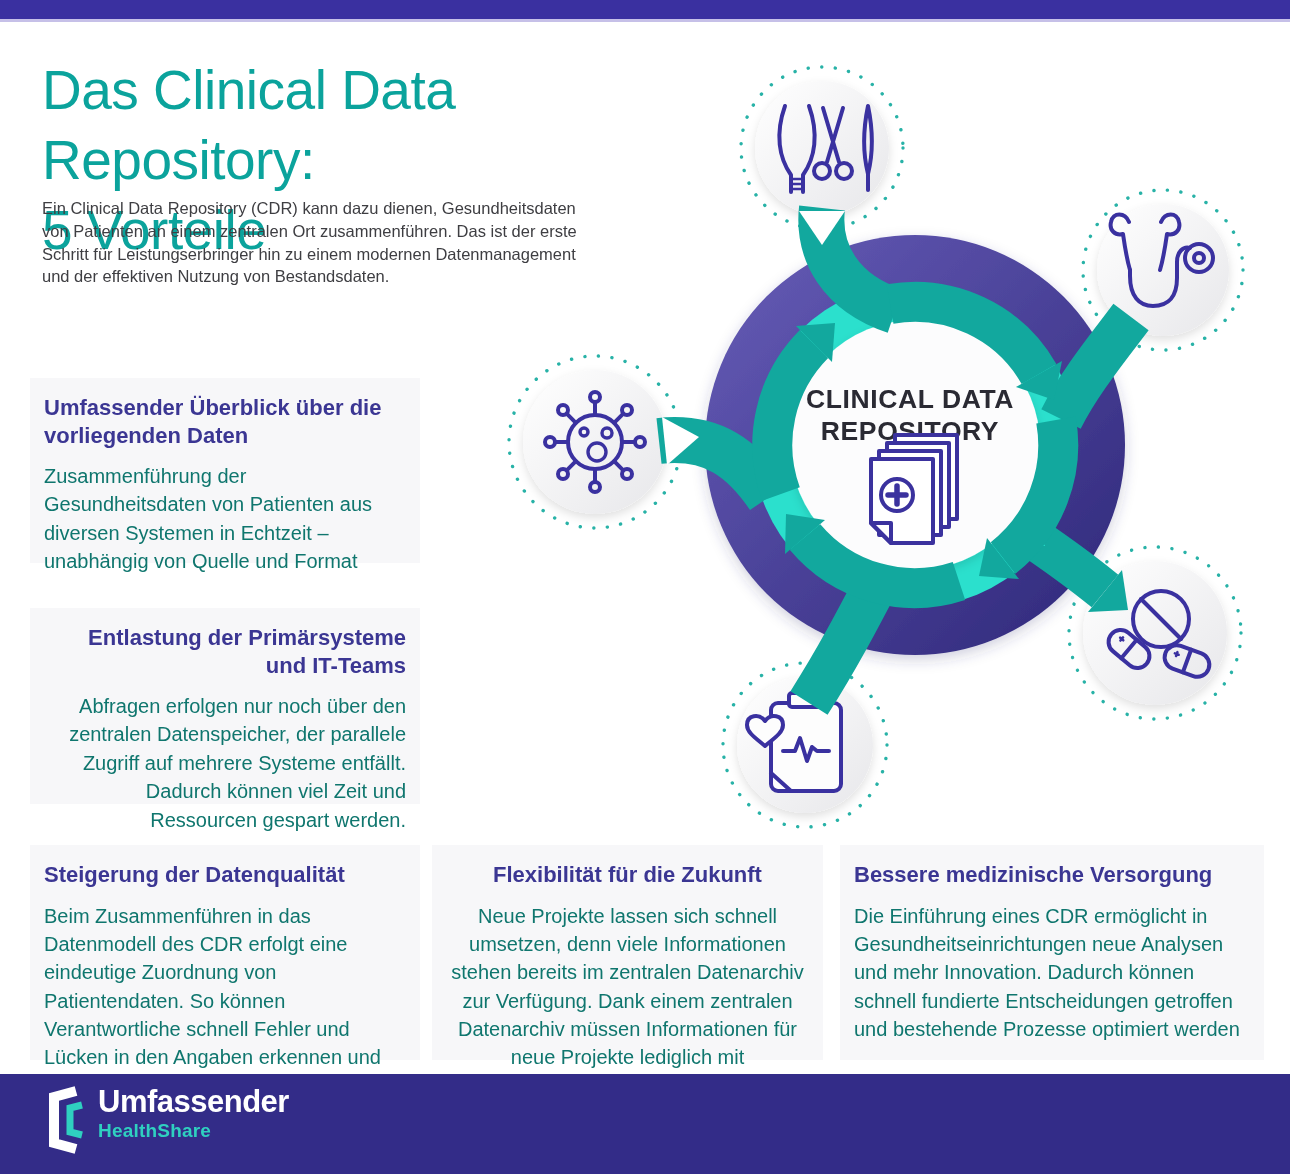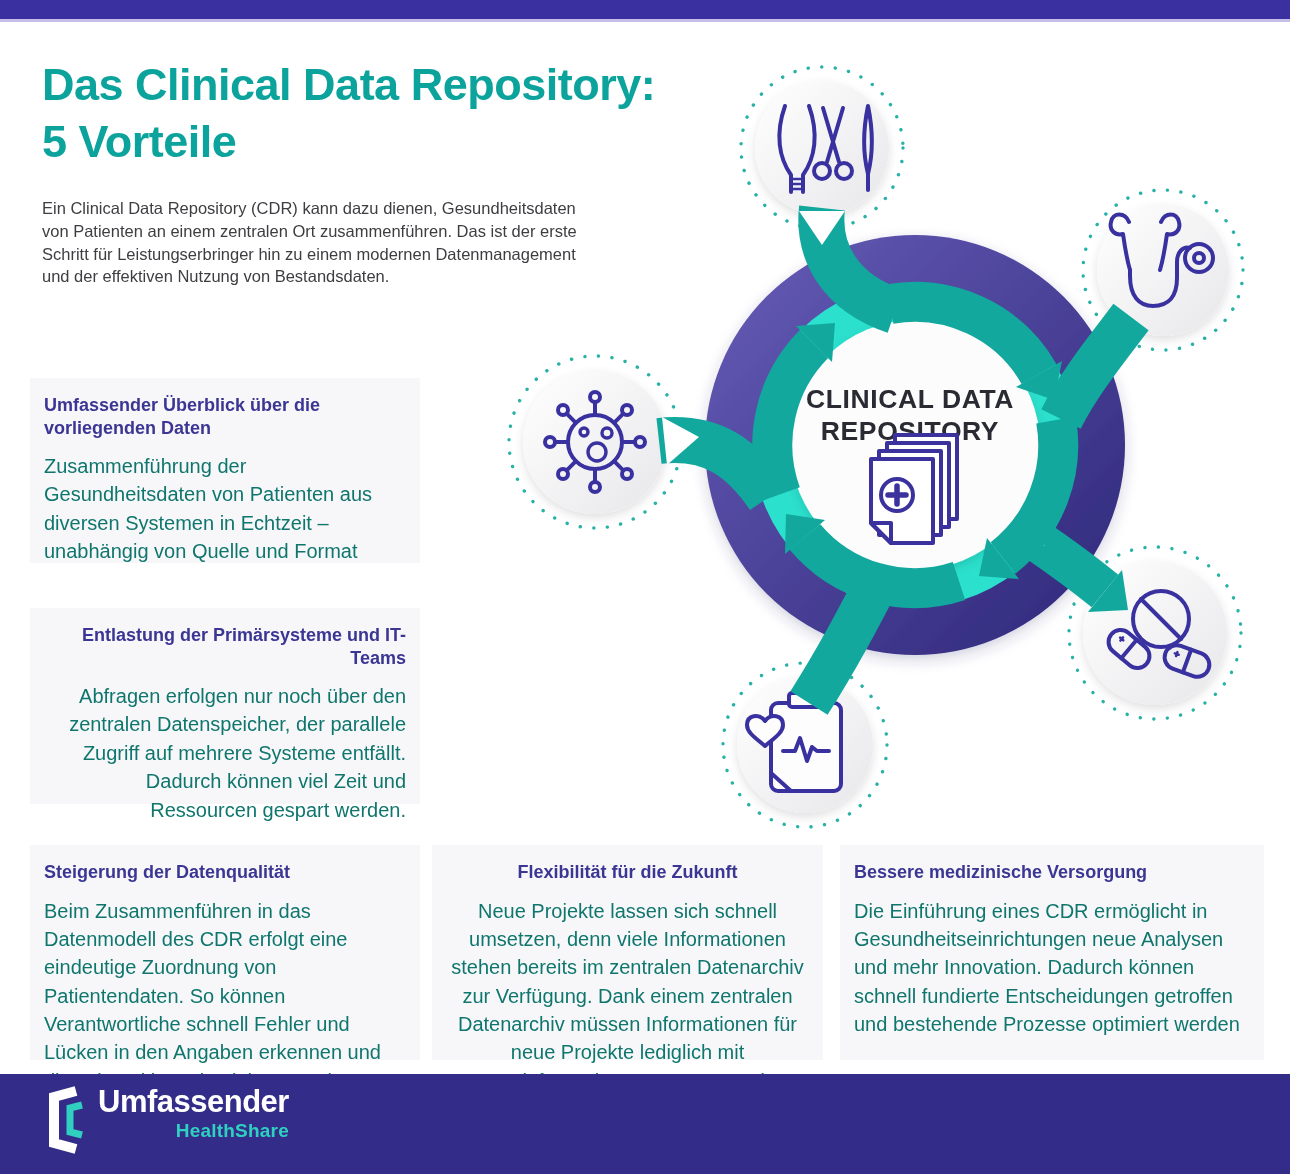--- a/index.html
+++ b/index.html
@@ -5,45 +5,45 @@
   html,body { margin:0; padding:0; }
   body {
     width:1290px; height:1174px; position:relative; overflow:hidden;
     background:#ffffff; font-family:"Liberation Sans", sans-serif;
   }
   .topbar { position:absolute; left:0; top:0; width:1290px; height:19px; background:#3a30a0; }
   .topbar-accent { position:absolute; left:0; top:19px; width:1290px; height:3px; background:#c6c0e8; }
 
   .title {
     position:absolute; left:42px; top:56px; width:700px;
-    font-size:45px; line-height:1.27; font-weight:700; color:#0ba39c; letter-spacing:-0.5px;
+    font-size:55px; line-height:1.27; font-weight:400; color:#0ba39c; letter-spacing:-0.5px;
   }
   .intro {
     position:absolute; left:42px; top:197px; width:548px;
     font-size:16.5px; line-height:1.38; color:#3e3e42;
   }
 
   .card { position:absolute; background:#f7f7f9; box-sizing:border-box; padding:16px 14px; }
-  .card h2 { margin:0 0 13px 0; font-size:18px; line-height:1.25; font-weight:700; color:#3b3693; }
+  .card h2 { margin:0 0 13px 0; font-size:22px; line-height:1.25; font-weight:700; color:#3b3693; }
   .card p  { margin:0; font-size:20px; line-height:1.42; color:#0f766e; }
   #card-a { left:30px;  top:378px; width:390px; height:185px; }
   #card-b { left:30px;  top:608px; width:390px; height:196px;text-align:right; }
   #card-c { left:30px;  top:845px; width:390px; height:215px; }
   #card-d { left:432px; top:845px; width:391px; height:215px;text-align:center; }
   #card-e { left:840px; top:845px; width:424px; height:215px; }
 
   .diagram-svg { position:absolute; left:495px; top:45px; width:800px; height:810px; }
   .center-label { font-size:26.5px; font-weight:700; fill:#2a2a33; letter-spacing:0.6px; }
 
   .footer { position:absolute; left:0; top:1074px; width:1290px; height:100px; background:#332c88; }
   .logo-row { position:absolute; left:44px; top:11px; display:flex; align-items:flex-start; }
   .logo-mark { width:46px; height:70px; margin-right:8px; }
   .wordmark { display:flex; flex-direction:column; }
   .brand { color:#ffffff; font-size:31px; font-weight:700; line-height:1.1; letter-spacing:-0.5px; }
-  .product { color:#2fd0c0; font-size:19px; font-weight:700; line-height:1.1; margin-top:2px; letter-spacing:0.2px;text-align:right; }
+  .product { color:#2fd0c0; font-size:19px; font-weight:700; line-height:1.1; margin-top:2px; letter-spacing:0.2px; }
   .footer-tag { position:absolute; left:868px; top:14px; width:402px; font-size:13.5px; line-height:1.52; color:#d9d3f2; }
 </style>
 </head>
 <body>
 
 <div class="topbar"></div>
 <div class="topbar-accent"></div>
 
 <div class="title">
   <div>Das Clinical Data Repository:</div>

